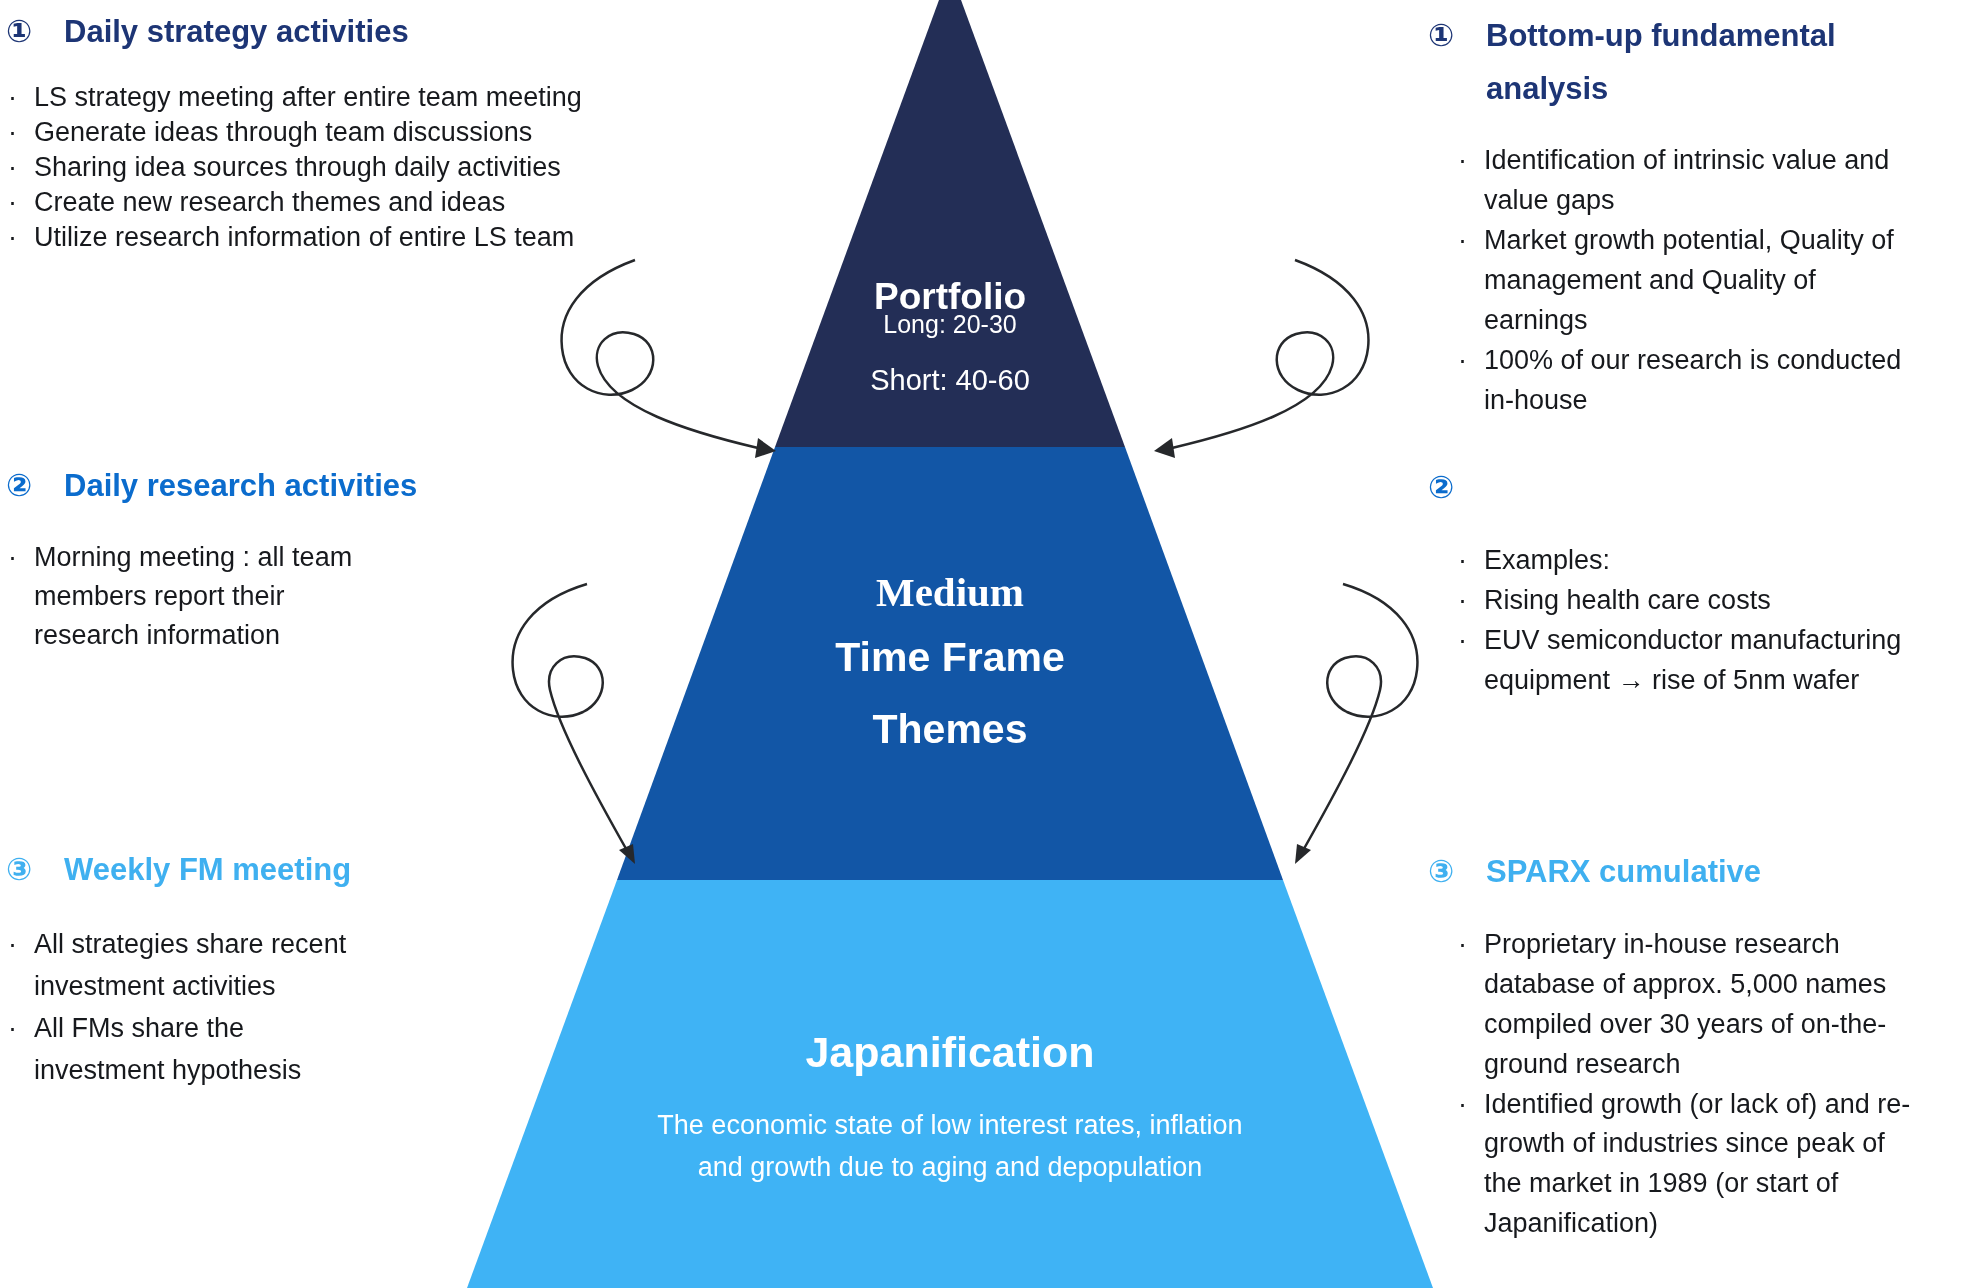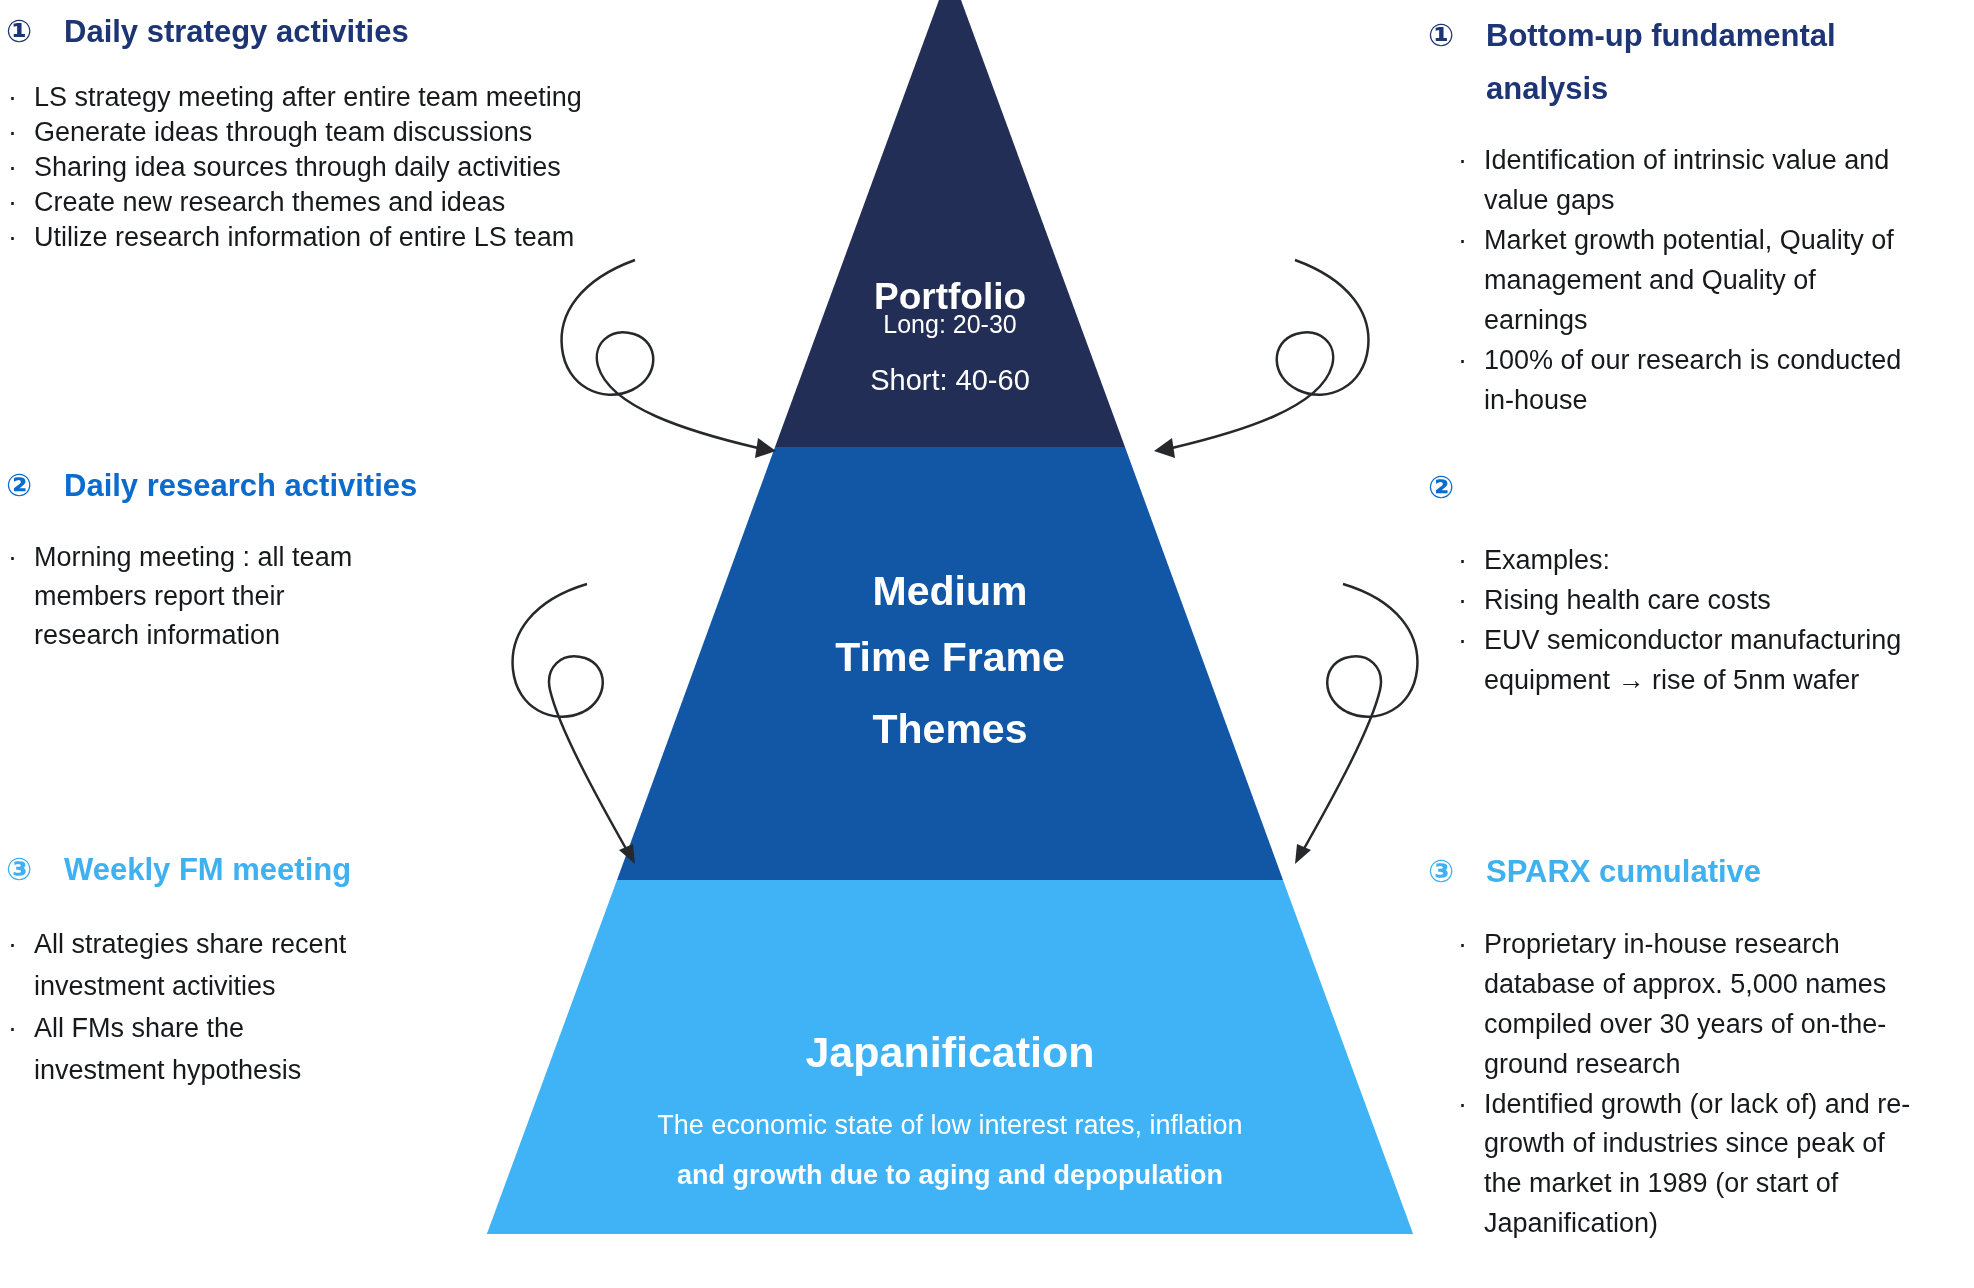--- a/index.html
+++ b/index.html
@@ -24,31 +24,31 @@
   .right .bullet{line-height:1.48;}
   .navy{color:#1d3575;}
   .blue{color:#0b6ccd;}
   .sky{color:#3fb0f0;}
   
   .tier{position:absolute;}
   #tier-portfolio{left:775px;top:0;width:350px;height:447px;background:#232e56;
     clip-path:polygon(164px 0px,186px 0px,350px 447px,0px 447px);}
   #tier-medium{left:617px;top:447px;width:666px;height:433px;background:#1256a6;
     clip-path:polygon(158px 0px,508px 0px,666px 433px,0px 433px);}
-  #tier-japan{left:467px;top:880px;width:966px;height:354px;background:#3fb3f5;
+  #tier-japan{left:467px;top:880px;width:966px;height:408px;background:#3fb3f5;
     clip-path:polygon(150px 0px,816px 0px,966px 408px,0px 408px);}
   .tier-text{position:absolute;left:0;right:0;text-align:center;color:#ffffff;}
   .t1-title{top:236px;font-size:37px;font-weight:700;margin-top:40px;}
   .t1-line1{top:310px;font-size:25px;}
   .t1-line2{top:364px;font-size:29px;}
   .t2-line{font-size:41px;font-weight:700;}
-  .t2-l0{top:121px;} .t2-l1{top:187px;} .t2-l2{top:253px;margin-top:6px;}
+  .t2-l0{top:121px;font-family:Liberation Serif, serif;} .t2-l1{top:187px;} .t2-l2{top:253px;margin-top:6px;}
   .t3-title{top:148px;font-size:43px;font-weight:700;}
   .t3-desc{font-size:27px;font-weight:400;}
-  .t3-d0{top:230px;} .t3-d1{top:280px;font-weight:bold;}
+  .t3-d0{top:230px;} .t3-d1{top:272px;}
   
   .loop-arrow{position:absolute;}
   .flip{transform:scaleX(-1);}
 </style>
 </head>
 <body>
 
 <div id="canvas">
 
   <div class="section left" style="left:6px;top:8px;width:660px;">

